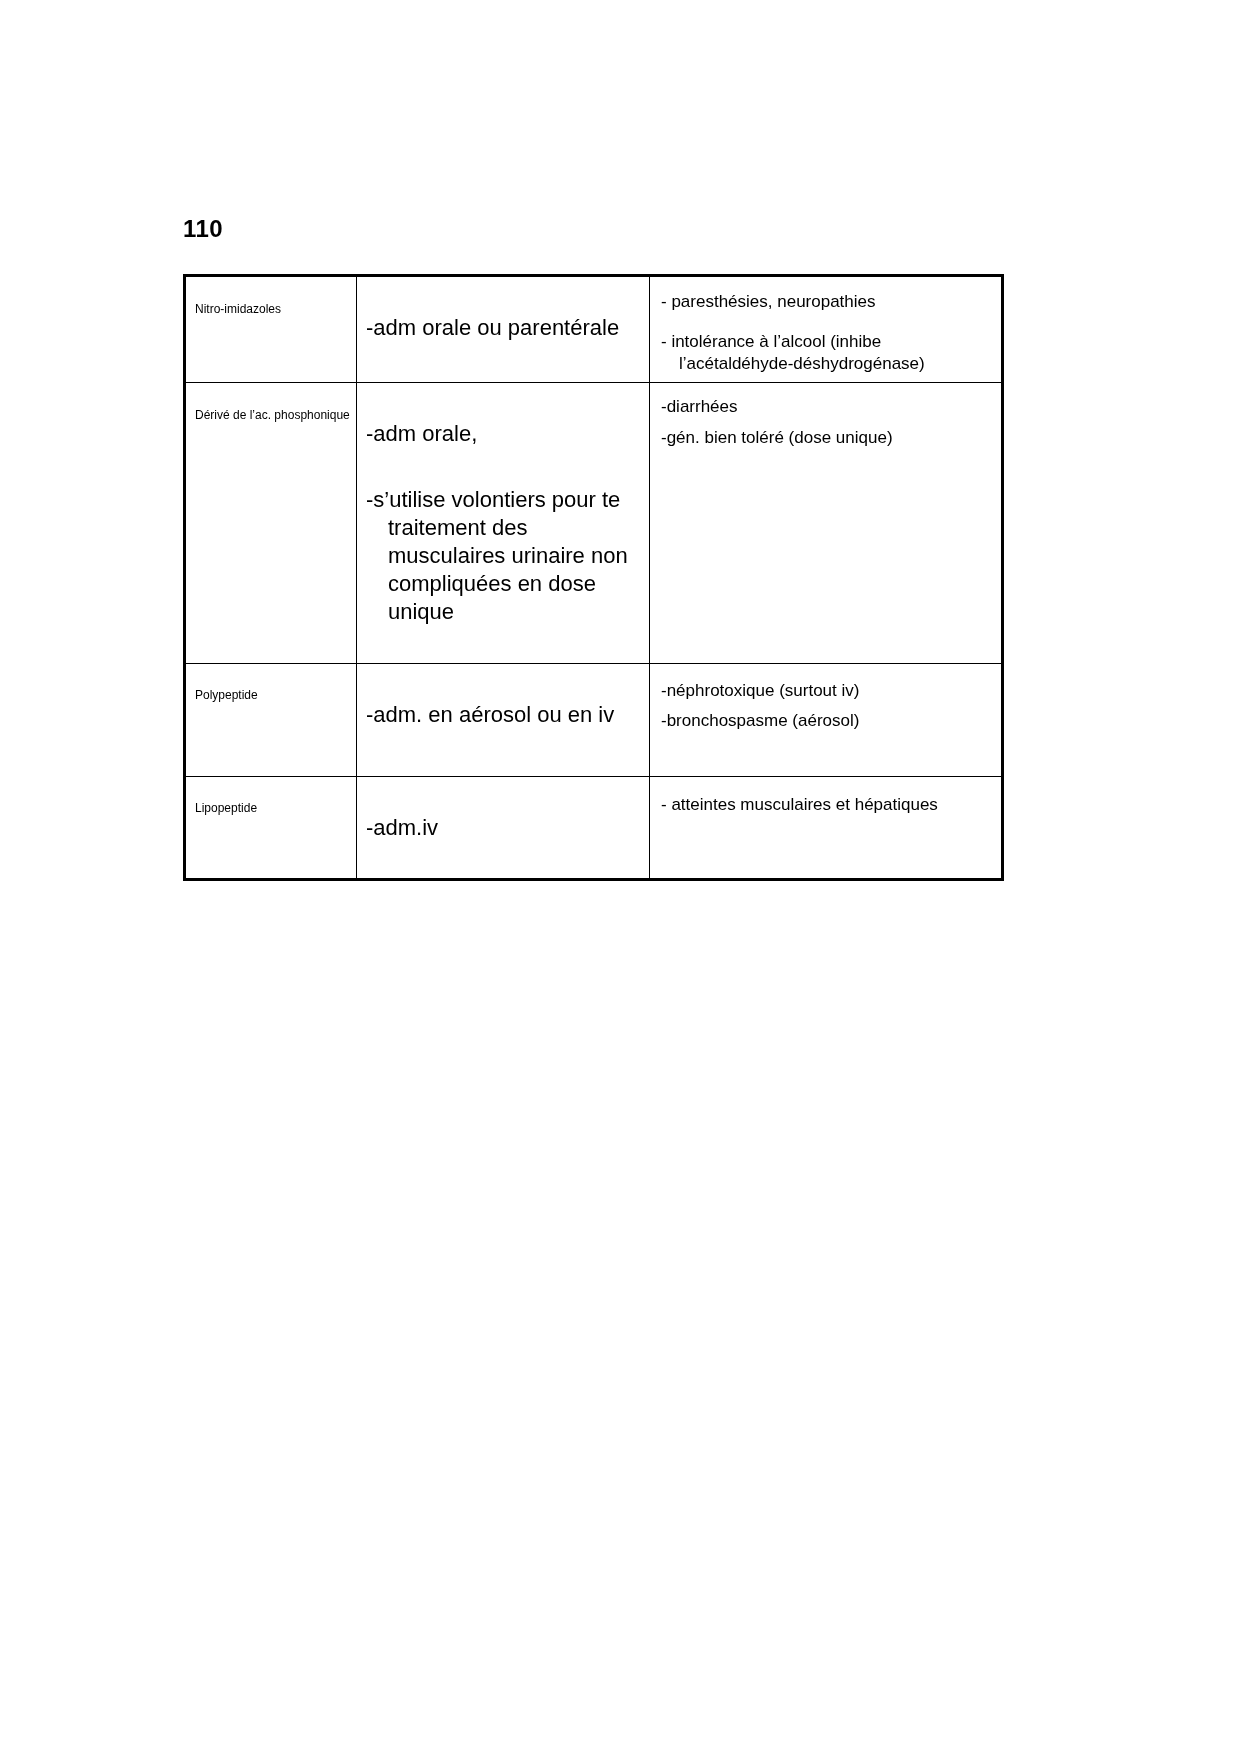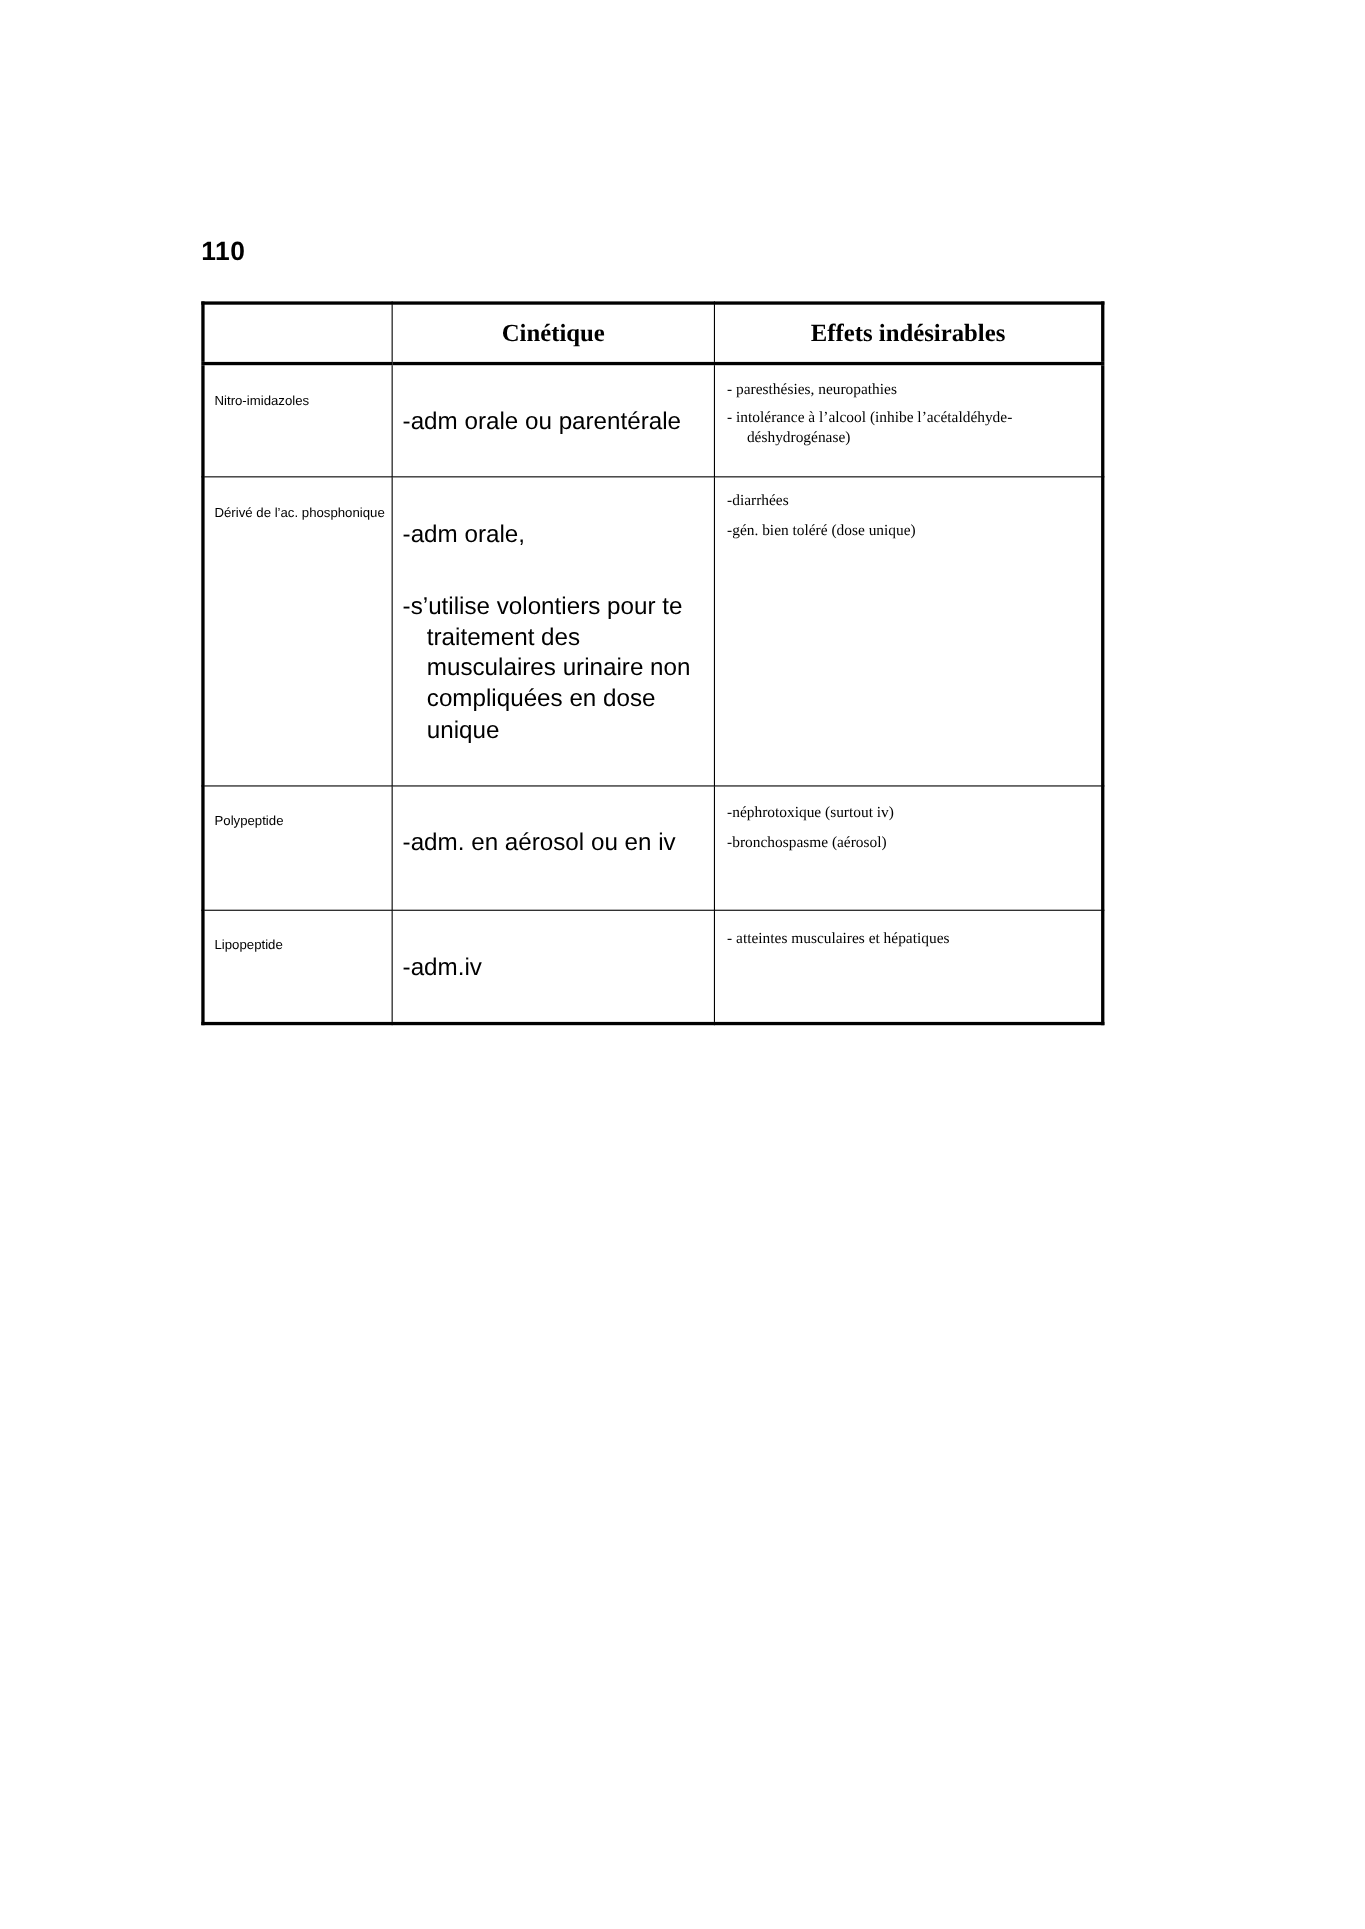--- a/index.html
+++ b/index.html
@@ -87,25 +87,25 @@
 
   
   .blk {
     margin: 0 0 0 0;
     padding-left: 22px;
     text-indent: -22px;
     white-space: pre-line;
   }
   .blk + .blk { margin-top: 9px; }
 
-  .blk-tight + .blk-tight { margin-top: 8px; }
+  .blk-tight + .blk-tight { margin-top: 18px; }
 
   .eff-inner {
-    font-family: Liberation Serif, serif;
-    font-size: 14px;
+    font-family: Liberation Sans, sans-serif;
+    font-size: 17px;
     line-height: 1.28;
     padding: 9px 8px 8px 11px;
   }
   .eff-inner .blk { padding-left: 18px; text-indent: -18px; }
 
   .pad-name {
     padding: 9px 6px 8px 9px;
     font-size: 12px;
     line-height: 1.3;
   }
@@ -130,31 +130,20 @@
   <div class="page-number">110</div>
 
   <div class="table-wrap">
     <table class="main">
       <colgroup>
         <col class="c1">
           <col class="c2">
           <col class="c3">
       </colgroup>
       <tbody>
-        <tr class="header-row">
-          <td>
-            <div class="hdr-text"></div>
-          </td>
-          <td>
-            <div class="hdr-text">Cinétique</div>
-          </td>
-          <td>
-            <div class="hdr-text">Effets indésirables</div>
-          </td>
-        </tr>
 
         <tr class="row-1">
           <td>
             <div class="cell-inner pad-name">
               <div class="blk">Nitro-imidazoles</div>
             </div>
           </td>
           <td>
             <div class="cell-inner hang">
               <div class="blk">-adm orale ou parentérale</div>

